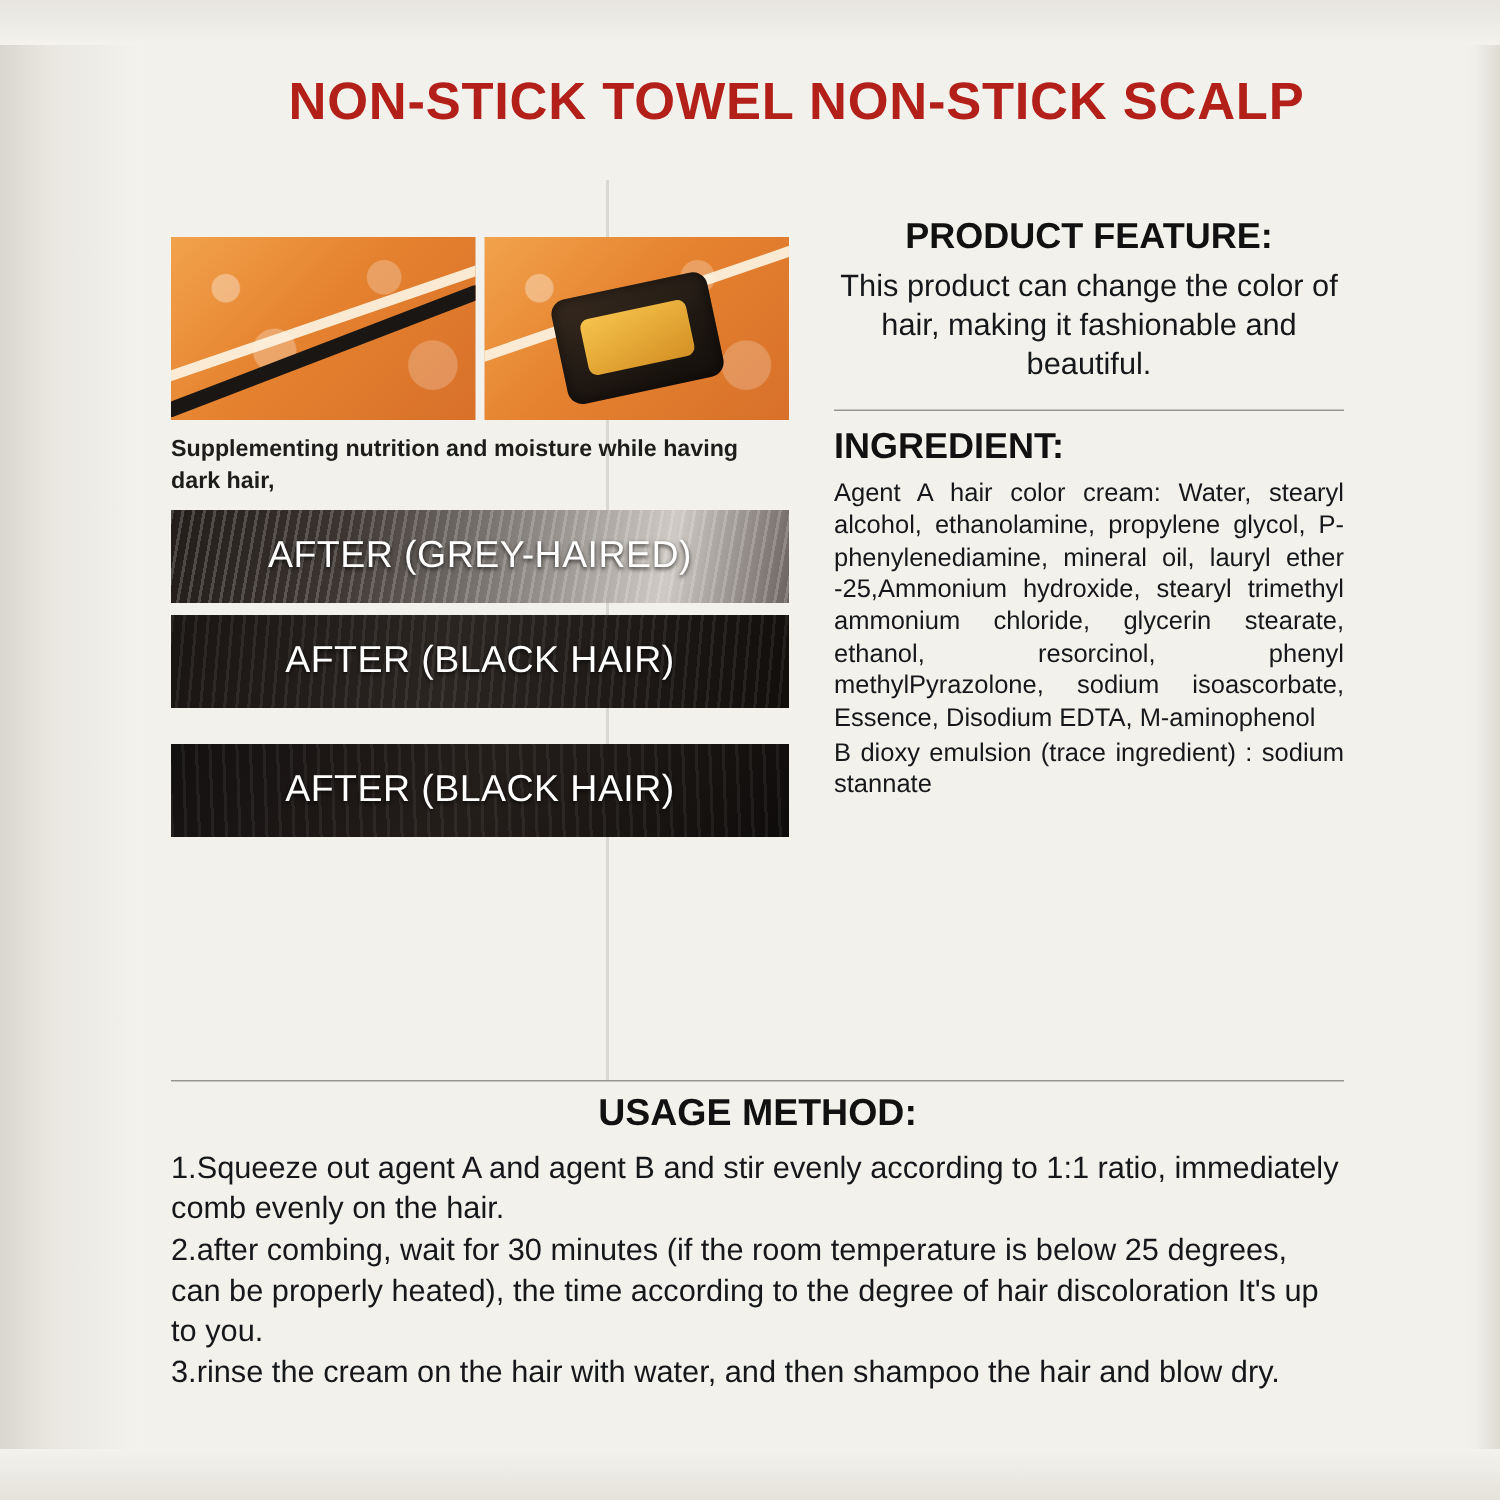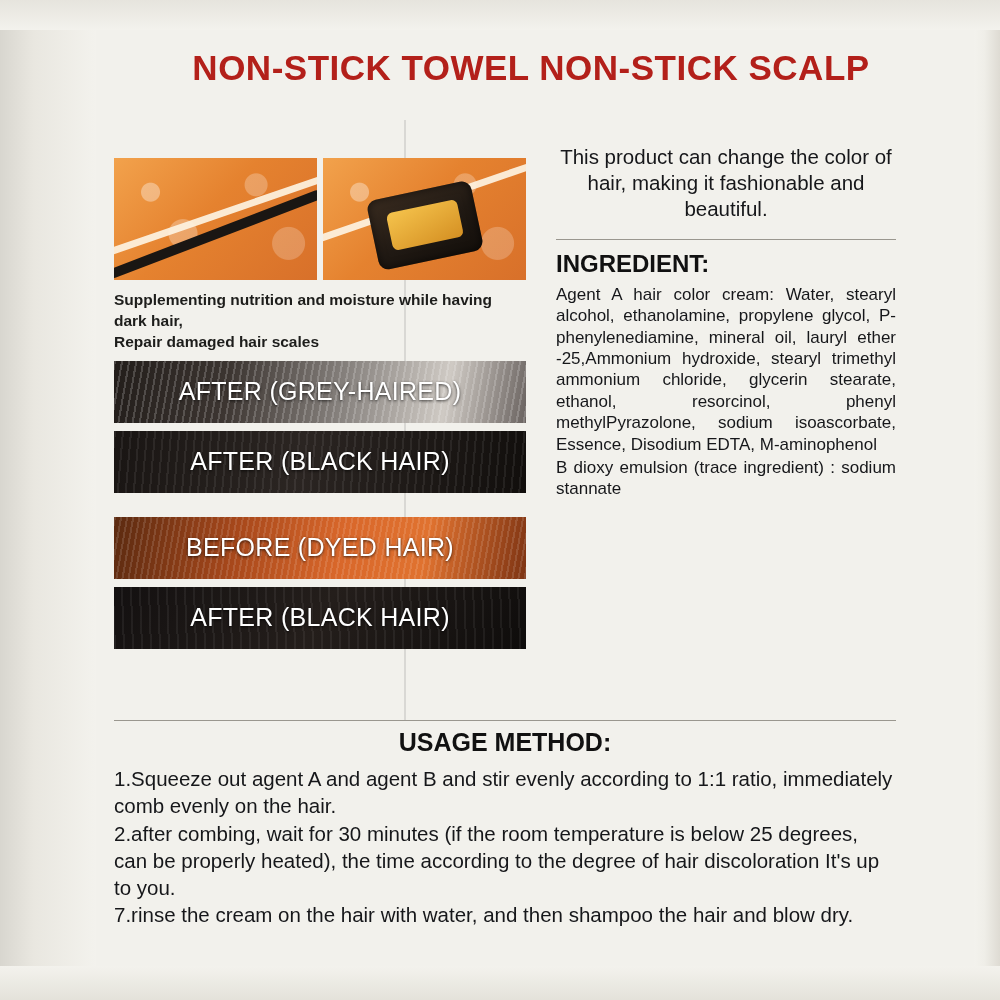--- a/index.html
+++ b/index.html
@@ -244,41 +244,38 @@
         <div class="strand"></div>
       </div>
       <div class="photo">
         <div class="strand light" style="top:34%"></div>
         <div class="cuticle"></div>
       </div>
     </div>
 
     <div class="caption">
       <div>Supplementing nutrition and moisture while having dark hair,</div>
-      <div>Repair damaged hair scales</div>
     </div>
 
     <div class="band grey">
       <span>AFTER (GREY-HAIRED)</span>
     </div>
     <div class="band black">
       <span>AFTER (BLACK HAIR)</span>
     </div>
 
     <div class="band-gap"></div>
 
-    <div class="band dyed">
-      <span>BEFORE (DYED HAIR)</span>
-    </div>
     <div class="band black2">
       <span>AFTER (BLACK HAIR)</span>
     </div>
   </div>
 
   <div class="right-col">
+    <div class="rc-heading" style="text-align:center">PRODUCT FEATURE:</div>
     <div class="feature-text">This product can change the color of hair, making it fashionable and beautiful.</div>
 
     <hr class="hr">
 
     <div class="rc-heading">INGREDIENT:</div>
 
     <div class="ingredient-body">
       <div class="ing-block">
         <b>Agent A hair color cream:</b><span> Water, stearyl alcohol, ethanolamine, propylene glycol, P-phenylenediamine, mineral oil, lauryl ether -25,Ammonium hydroxide, stearyl trimethyl ammonium chloride, glycerin stearate, ethanol, resorcinol, phenyl methylPyrazolone, sodium isoascorbate, Essence, Disodium EDTA, M-aminophenol</span>
       </div>
@@ -287,17 +284,17 @@
       </div>
     </div>
   </div>
 
   <div class="usage-rule"></div>
   <div class="usage">
     <div class="usage-title">USAGE METHOD:</div>
     <div class="usage-text">
       <p>1.Squeeze out agent A and agent B and stir evenly according to 1:1 ratio, immediately comb evenly on the hair.</p>
       <p>2.after combing, wait for 30 minutes (if the room temperature is below 25 degrees, can be properly heated), the time according to the degree of hair discoloration It's up to you.</p>
-      <p>7.rinse the cream on the hair with water, and then shampoo the hair and blow dry.</p>
+      <p>3.rinse the cream on the hair with water, and then shampoo the hair and blow dry.</p>
     </div>
   </div>
 
 </div>
 
 </body></html>

